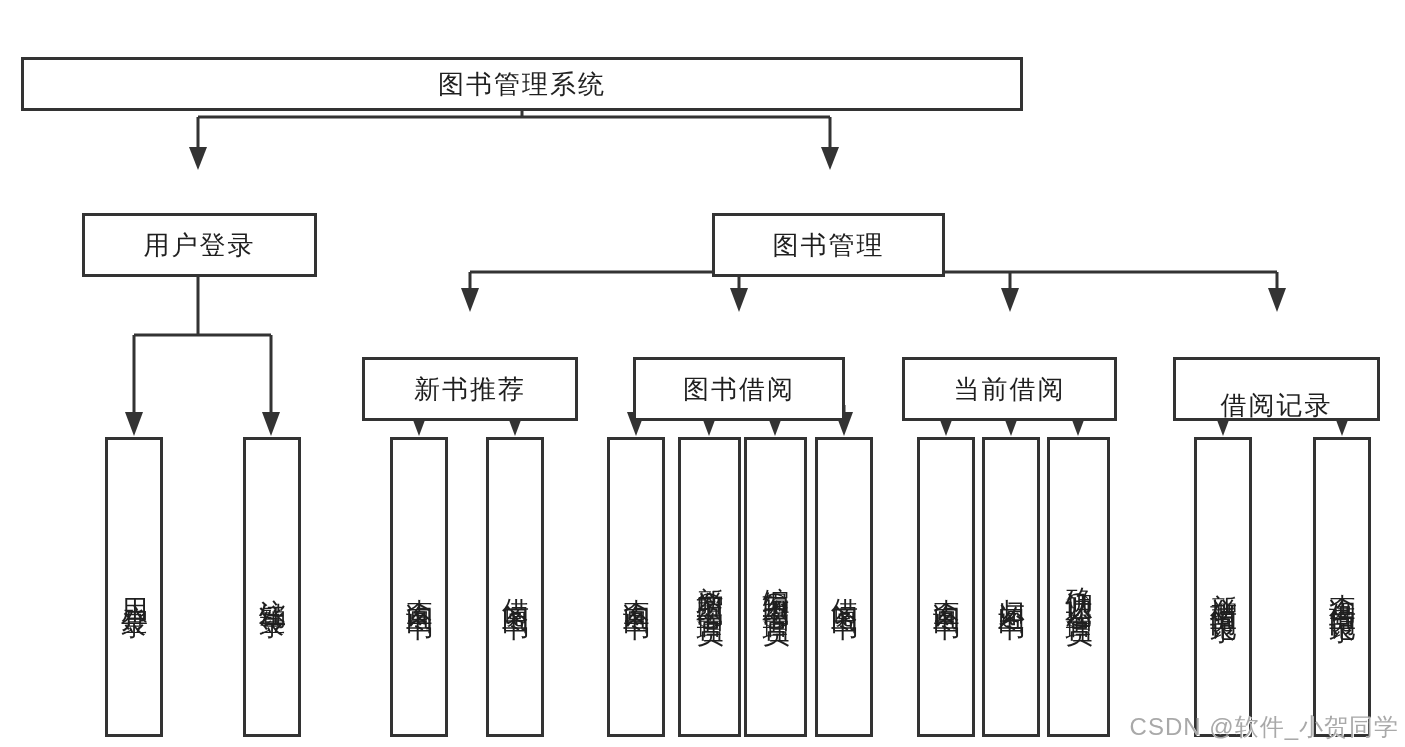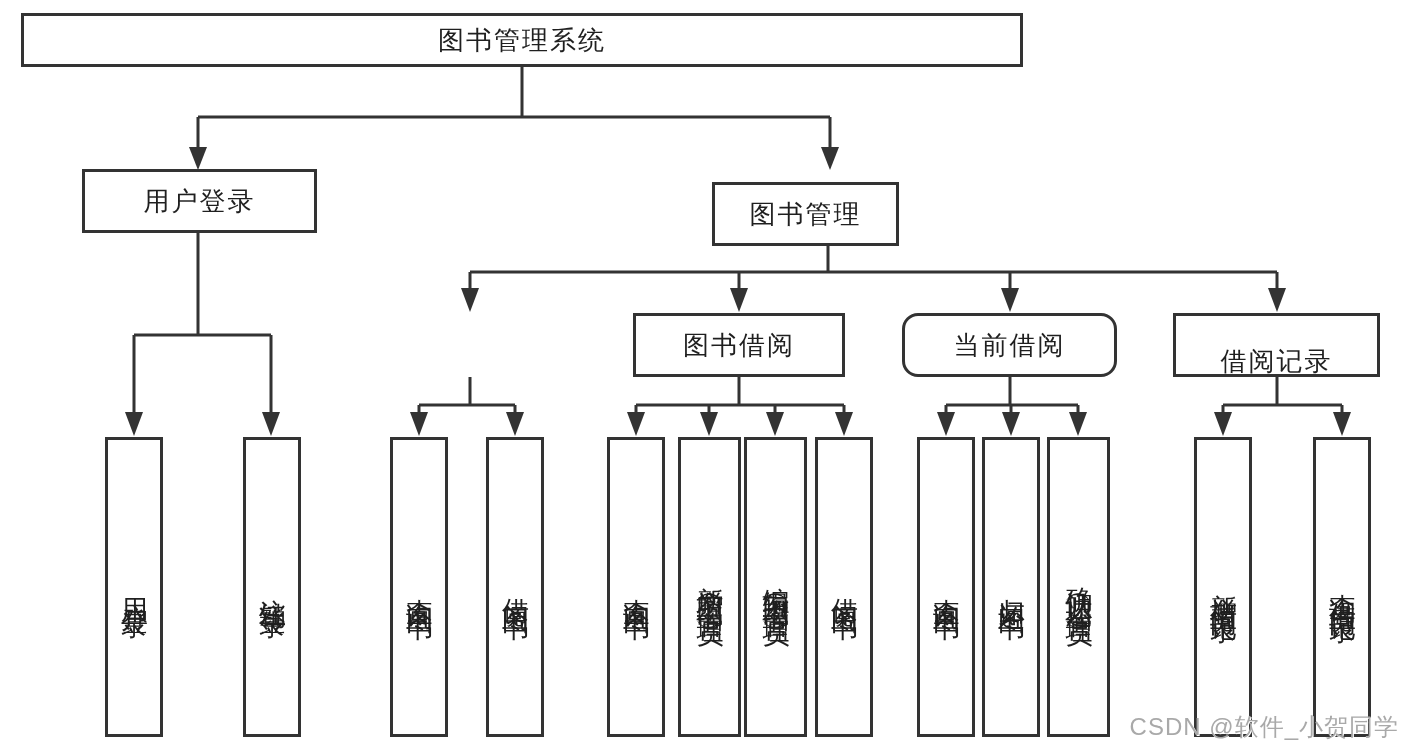--- a/index.html
+++ b/index.html
@@ -17,20 +17,21 @@
   }
   #stage{position:absolute;left:0;top:0;width:1405px;height:747px;}
   svg.connectors{position:absolute;left:0;top:0;width:1405px;height:747px;}
   .cline{fill:none;stroke:var(--line);stroke-width:3;}
   .ahead{fill:var(--line);stroke:none;}
   .hbox{
     position:absolute;border:3px solid var(--line);background:var(--bg);
     display:flex;align-items:center;justify-content:center;
     font-size:26px;letter-spacing:2px;line-height:1;color:var(--text);
     white-space:nowrap;
+    margin-top:44px;
   }
   .vbox{
     position:absolute;top:437px;height:300px;
     border:3px solid var(--line);background:var(--bg);
     display:flex;align-items:center;justify-content:center;
     writing-mode:vertical-rl;text-orientation:mixed;
     font-size:27px;letter-spacing:5px;line-height:1;color:var(--text);
     overflow:hidden;
   }
   .watermark{
@@ -87,28 +88,31 @@
     </g>
   </svg>
 
   <div class="hbox" style="left:21px;top:13px;width:1002px;height:54px;">
     <span>图书管理系统</span>
   </div>
 
   <div class="hbox" style="left:82px;top:169px;width:235px;height:64px;">
     <span>用户登录</span>
   </div>
-  <div class="hbox" style="left:712px;top:182px;width:187px;height:64px;">
+  <div class="hbox" style="left:712px;top:169px;width:233px;height:64px;">
     <span>图书管理</span>
   </div>
 
+  <div class="hbox" style="left:362px;top:313px;width:216px;height:64px;">
+    <span>新书推荐</span>
+  </div>
   <div class="hbox" style="left:633px;top:313px;width:212px;height:64px;">
     <span>图书借阅</span>
   </div>
-  <div class="hbox" style="left:902px;top:313px;width:215px;height:64px;border-radius:16px;">
+  <div class="hbox" style="left:902px;top:313px;width:215px;height:64px;">
     <span>当前借阅</span>
   </div>
   <div class="hbox" style="left:1173px;top:313px;width:207px;height:64px;align-items:flex-end;">
     <span>借阅记录</span>
   </div>
 
   <div class="vbox" style="left:105px;width:58px;">
     <span>用户登录</span>
   </div>
   <div class="vbox" style="left:243px;width:58px;">

